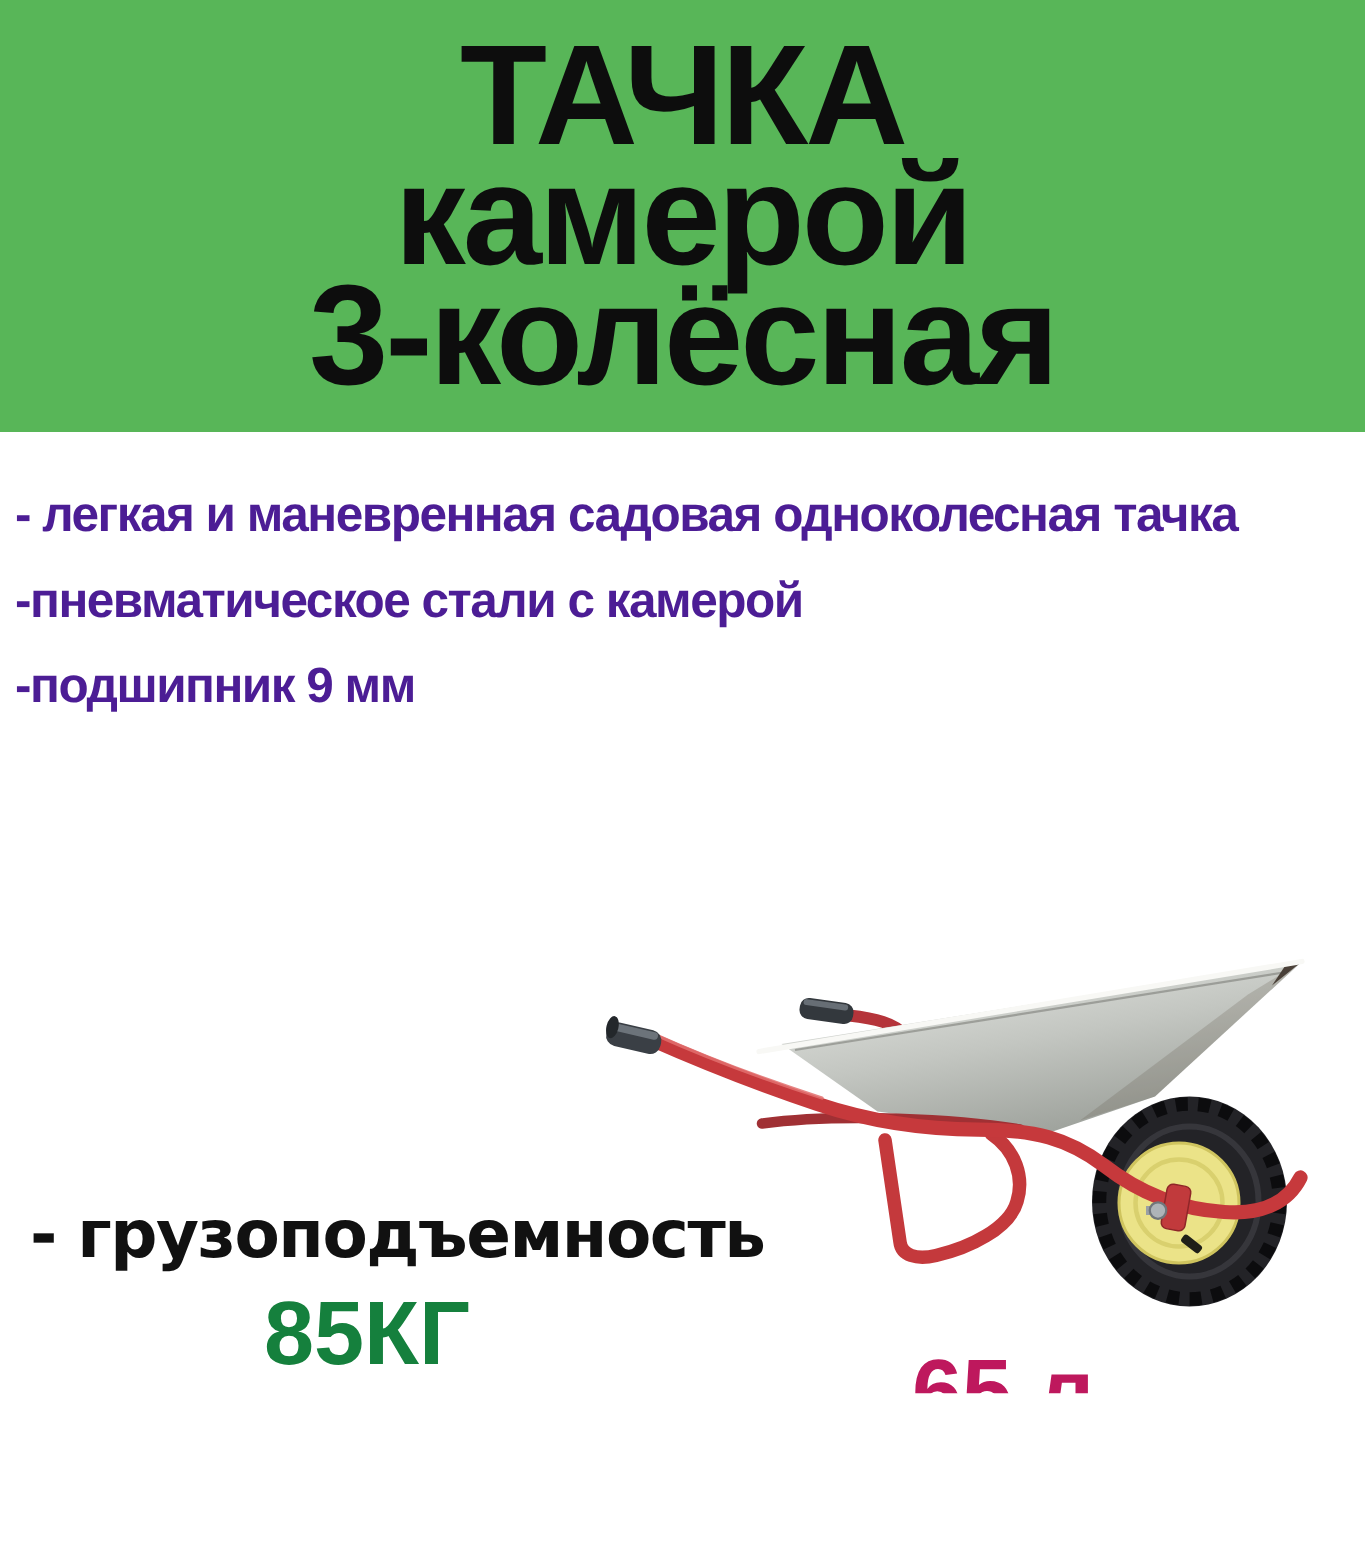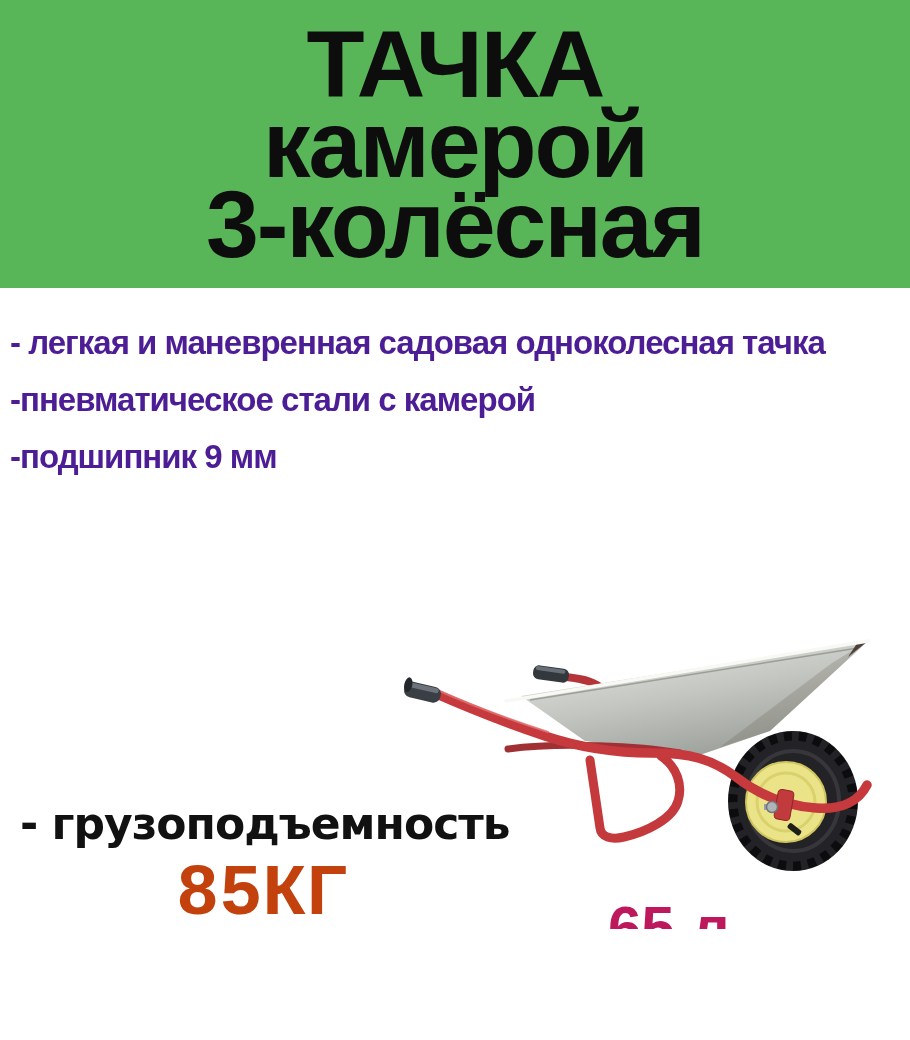--- a/index.html
+++ b/index.html
@@ -41,23 +41,23 @@
   }
   
   .capacity-label{
     position:absolute;left:20px;top:782px;
     font-family:"DejaVu Sans",sans-serif;
     font-weight:bold;font-size:44px;letter-spacing:-1px;
     color:#111111;white-space:pre;margin-top:16px;
   }
   .capacity-value{
     position:absolute;left:176px;top:854px;
-    font-family:Liberation Mono, monospace;
-    font-weight:bold;font-size:72px;letter-spacing:0;
-    color:#c2410c;white-space:pre;
+    font-family:Liberation Sans, sans-serif;
+    font-weight:bold;font-size:60px;letter-spacing:0;
+    color:#15803d;white-space:pre;
   }
   .volume-value{
     position:absolute;left:608px;top:898px;
     font-weight:bold;font-size:60px;line-height:1;
     color:#be185d;white-space:pre;
   }
   
   .product-image{
     position:absolute;left:380px;top:625px;width:530px;height:270px;
   }

